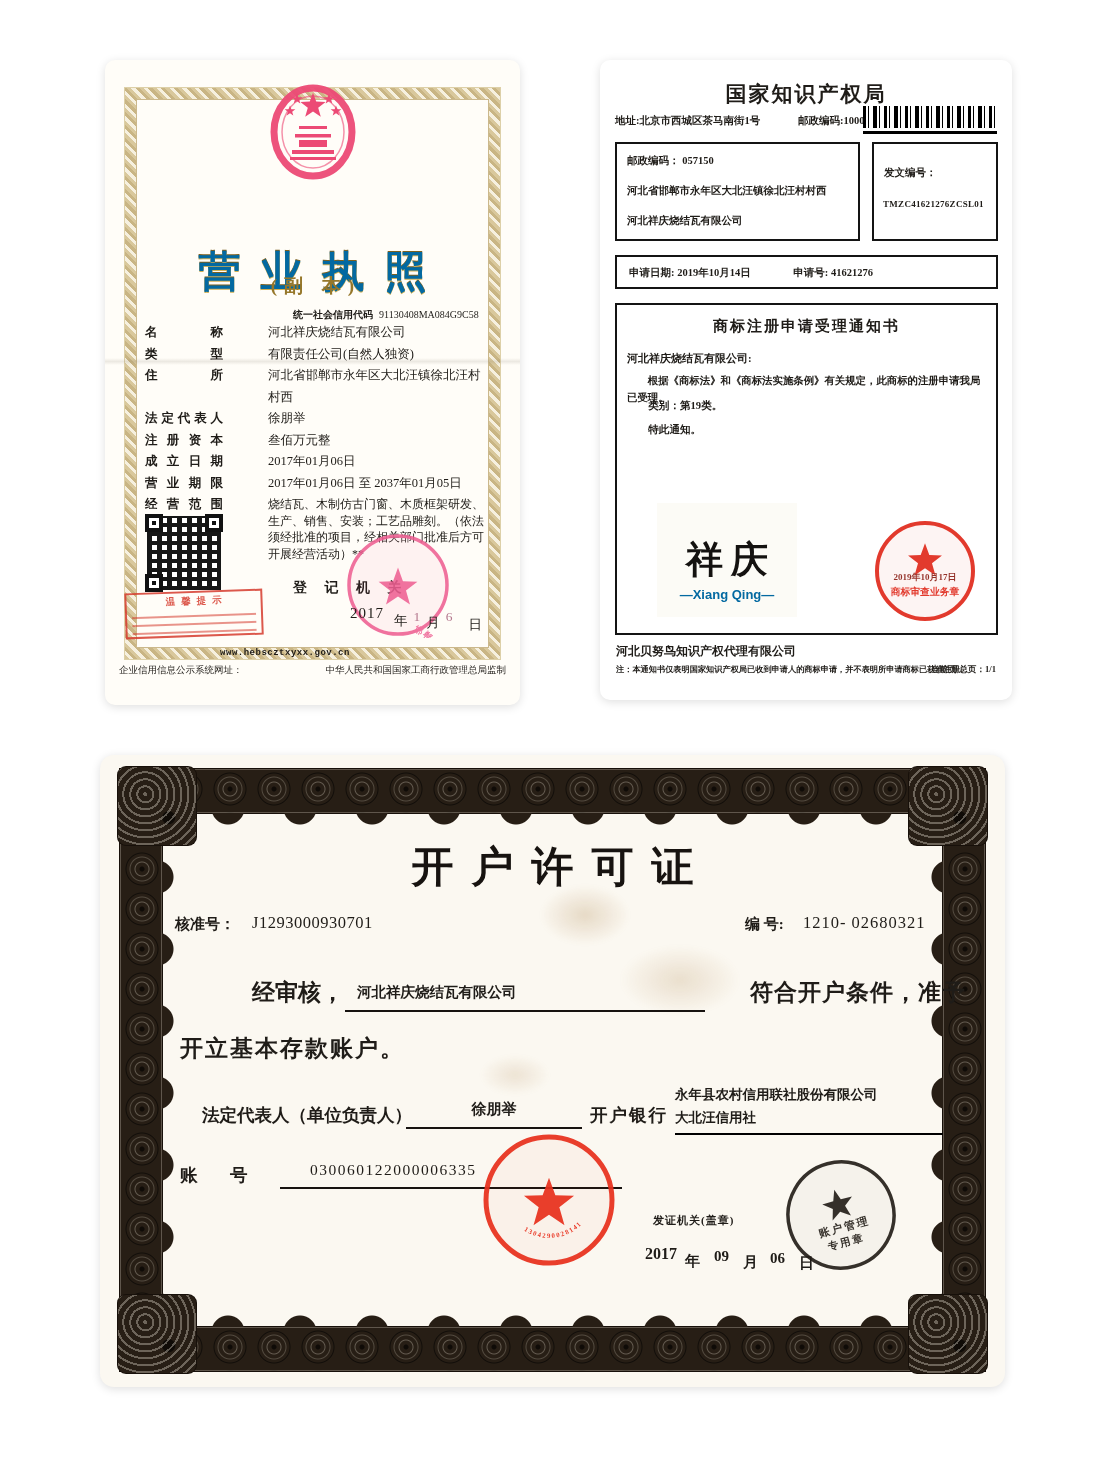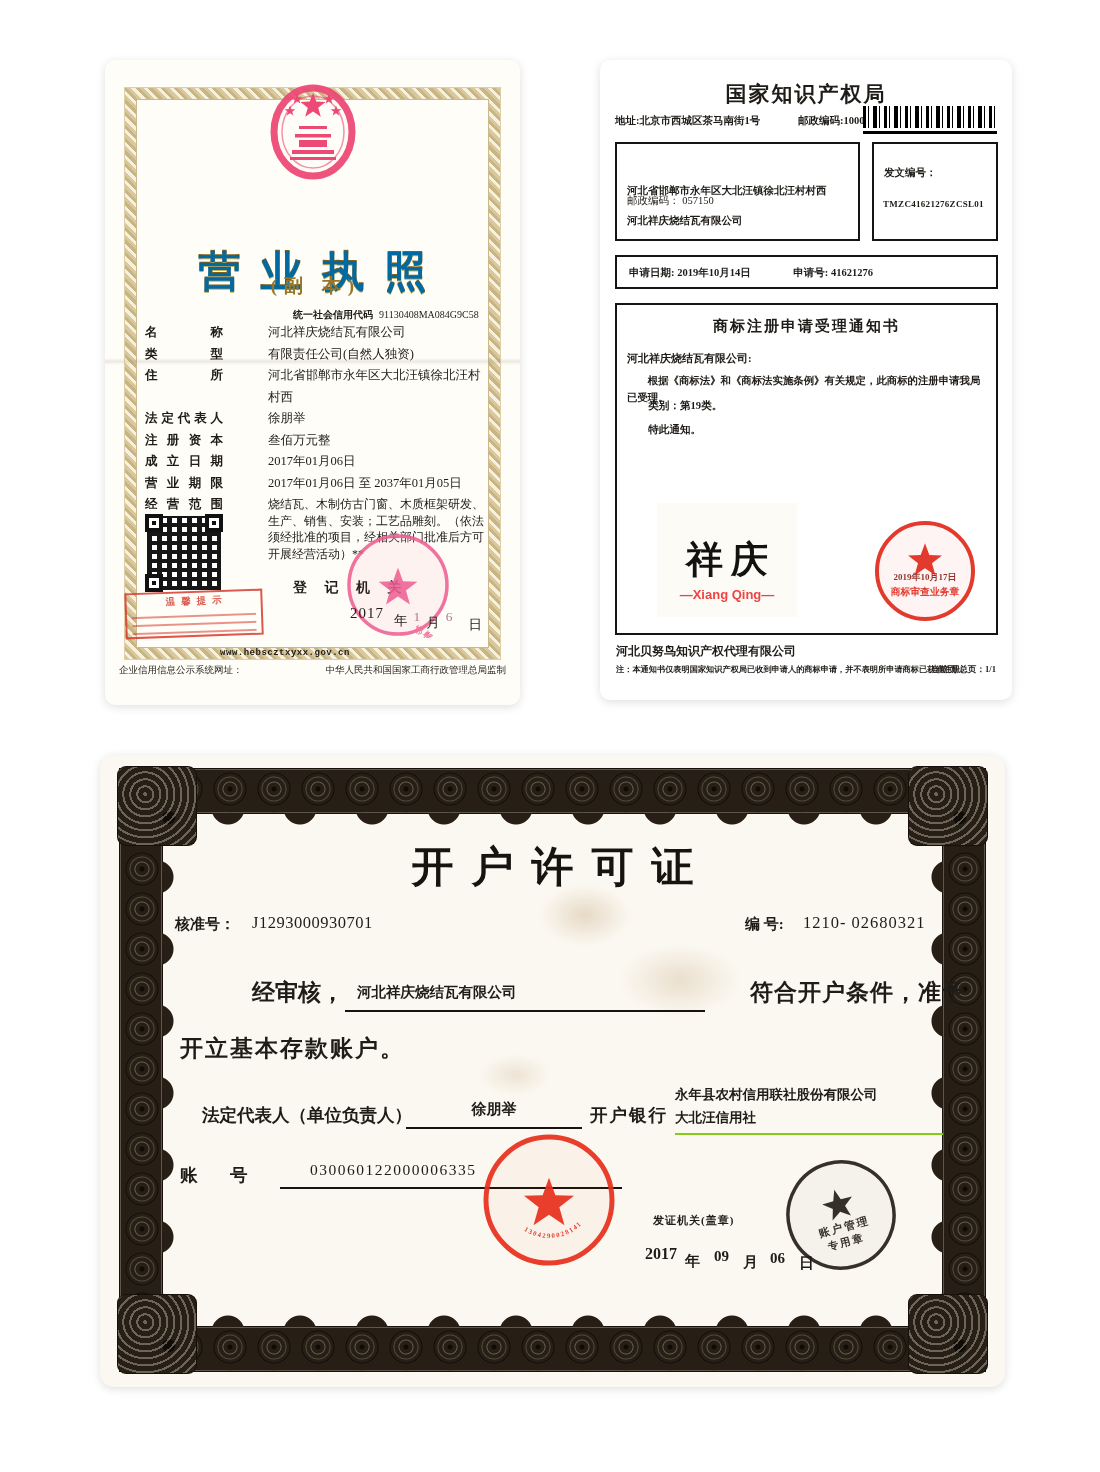--- a/index.html
+++ b/index.html
@@ -56,36 +56,36 @@
   .n-addr{position:absolute;left:15px;top:54px;font-size:10.5px;font-weight:bold;}
   .n-post{position:absolute;left:198px;top:54px;font-size:10.5px;font-weight:bold;}
   .barcode{position:absolute;left:263px;top:46px;width:134px;height:22px;background:
      repeating-linear-gradient(90deg,#000 0 3px,#fff 3px 5px,#000 5px 6px,#fff 6px 10px,#000 10px 14px,#fff 14px 16px,#000 16px 17px,#fff 17px 21px);}
   .barline{position:absolute;left:263px;top:71px;width:134px;height:3px;background:#000;}
   .nbox{position:absolute;border:2px solid #141414;box-sizing:border-box;}
   .box-recip{left:15px;top:82px;width:245px;height:99px;}
   .box-doc{left:272px;top:82px;width:126px;height:99px;}
   .box-apply{left:15px;top:195px;width:383px;height:34px;}
   .box-body{left:15px;top:243px;width:383px;height:332px;}
-  .r-post{position:absolute;left:10px;top:10px;font-size:10.5px;font-weight:normal;margin-top:40px;}
+  .r-post{position:absolute;left:10px;top:10px;font-size:10.5px;font-weight:bold;}
   .r-addr{position:absolute;left:10px;top:40px;font-size:10.5px;font-weight:bold;}
   .r-comp{position:absolute;left:10px;top:70px;font-size:10.5px;font-weight:bold;}
   .d-label{position:absolute;left:10px;top:22px;font-size:10.5px;font-weight:bold;}
   .d-value{position:absolute;left:9px;top:55px;font-size:9px;font-weight:bold;letter-spacing:.3px;}
   .a-row{position:absolute;left:12px;top:9px;font-size:10.5px;font-weight:bold;white-space:nowrap;}
   .a-no{margin-left:40px;}
   .nb-title{position:absolute;top:12px;left:0;right:0;text-align:center;font-size:15px;font-weight:bold;letter-spacing:2px;}
   .nb-salut{position:absolute;left:10px;top:46px;font-size:11px;font-weight:bold;}
   .nb-body{position:absolute;left:10px;right:8px;top:68px;font-size:10.4px;font-weight:bold;text-indent:2em;line-height:1.6;}
   .nb-cat{position:absolute;left:10px;top:94px;font-size:10.6px;font-weight:bold;text-indent:2em;}
   .nb-close{position:absolute;left:10px;top:118px;font-size:10.6px;font-weight:bold;text-indent:2em;}
   .tm-block{position:absolute;left:40px;top:198px;width:140px;height:114px;background:#fcfbf6;text-align:center;
      font-family:"Liberation Sans","DejaVu Sans",sans-serif;}
   .tm-name{margin-top:32px;font-size:37px;font-weight:bold;letter-spacing:8px;text-indent:8px;color:#141210;}
-  .tm-latin{margin-top:2px;font-size:13px;font-weight:bold;color:#ef4444;}
+  .tm-latin{margin-top:2px;font-size:13px;font-weight:bold;color:#0369a1;}
   .seal-ip{position:absolute;left:256px;top:214px;opacity:.92;}
   .n-agent{position:absolute;left:16px;top:583px;font-size:12px;font-weight:bold;text-align:right;}
   .n-note{position:absolute;left:16px;top:604px;font-size:8.2px;font-weight:bold;white-space:nowrap;}
   .n-page{position:absolute;right:16px;top:604px;font-size:8.6px;font-weight:bold;}
 
   
   .permit{left:100px;top:755px;width:905px;height:632px;background:#fbf8f1;border-radius:14px;}
   .lace{position:absolute;background-color:#271e15;
     background-image:
       radial-gradient(circle at 50% 50%, #0f0b07 2px, transparent 3px),
@@ -128,21 +128,21 @@
   .p-check{position:absolute;left:152px;top:222px;font-size:23px;font-weight:bold;}
   .p-comp{position:absolute;left:245px;top:222px;width:360px;border-bottom:2px solid #171310;
       padding:6px 0 8px 12px;font-size:14.5px;font-weight:bold;box-sizing:border-box;}
   .p-fit{position:absolute;left:650px;top:222px;font-size:23px;font-weight:bold;letter-spacing:1px;}
   .p-open{position:absolute;left:80px;top:278px;font-size:23px;font-weight:bold;letter-spacing:2px;}
   .p-legal-l{position:absolute;left:102px;top:348px;font-size:17.5px;font-weight:bold;}
   .p-legal-v{position:absolute;left:306px;top:345px;width:176px;text-align:center;border-bottom:2px solid #171310;
       padding-bottom:8px;font-size:15px;font-weight:bold;}
   .p-bank-l{position:absolute;left:490px;top:348px;font-size:17.5px;font-weight:bold;letter-spacing:2px;}
   .p-bank-v{position:absolute;left:575px;top:328px;width:268px;font-size:13.5px;font-weight:bold;line-height:23px;
-      border-bottom:2px solid #84cc16;padding-bottom:4px;}
+      border-bottom:2px solid #000000;padding-bottom:4px;}
   .p-acct-l{position:absolute;left:80px;top:408px;font-size:17.5px;font-weight:bold;letter-spacing:14px;}
   .p-acct-v{position:absolute;left:180px;top:406px;width:342px;border-bottom:2px solid #171310;
       padding:0 0 8px 30px;font-size:15.5px;letter-spacing:1.5px;box-sizing:border-box;}
   .p-issuer{position:absolute;left:553px;top:458px;font-size:11px;font-weight:bold;letter-spacing:1px;}
   .p-date{position:absolute;left:545px;top:490px;font-size:15px;font-weight:bold;}
   .p-date span{position:relative;}
   .p-date .d1{font-size:16px;} .p-date .u1{left:8px;top:7px;} .p-date .d2{left:22px;top:2px;margin-top:6px;}
   .p-date .u2{left:36px;top:8px;} .p-date .d3{left:48px;top:4px;} .p-date .u3{left:62px;top:9px;}
   .seal-co{position:absolute;left:381px;top:377px;opacity:.93;}
   .seal-bank{position:absolute;left:683px;top:402px;opacity:.9;}

